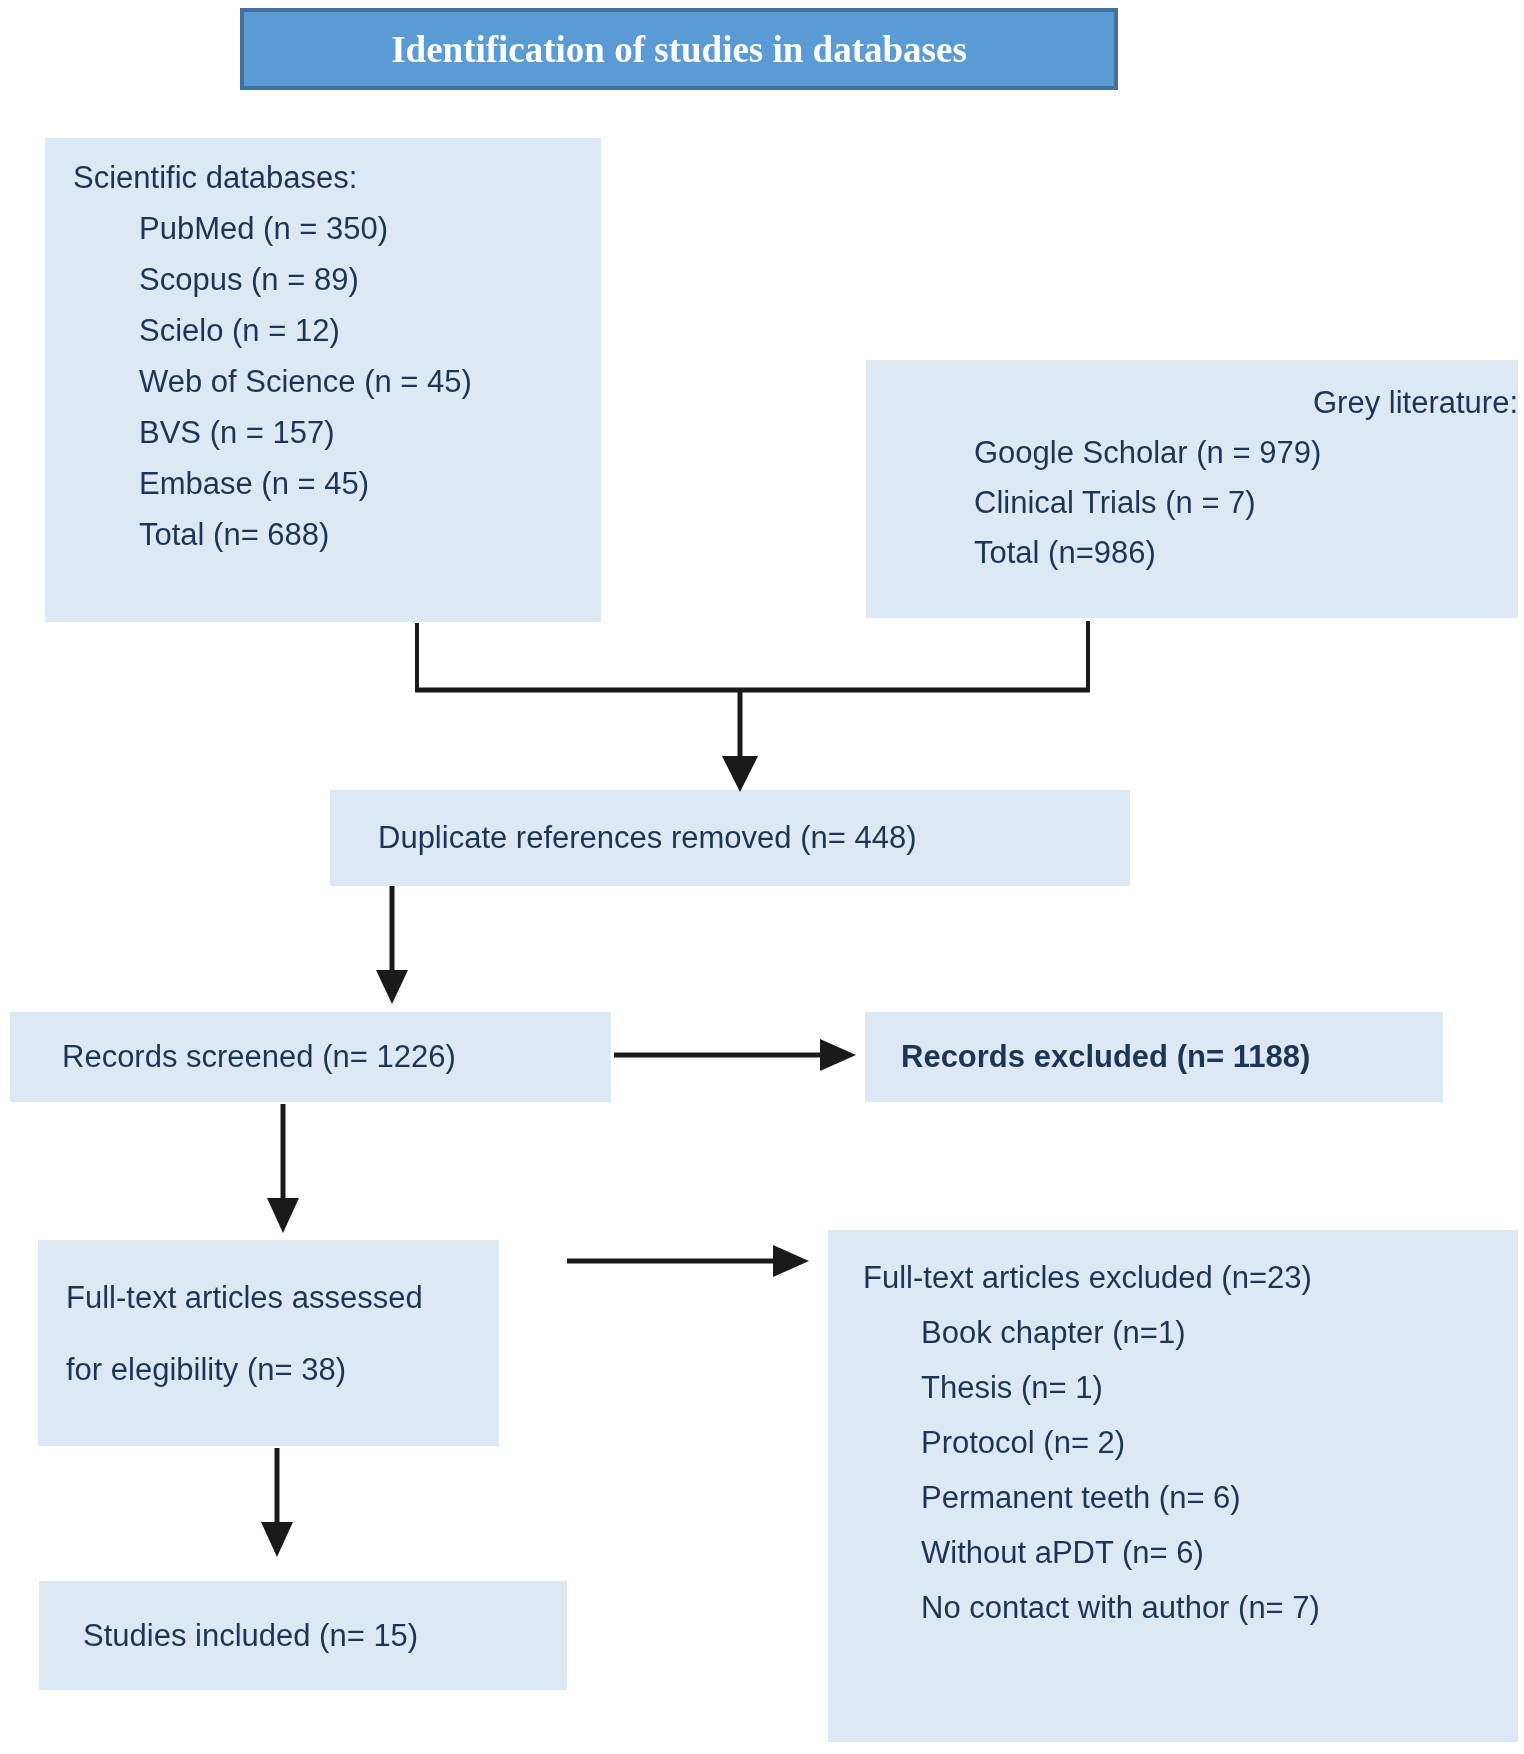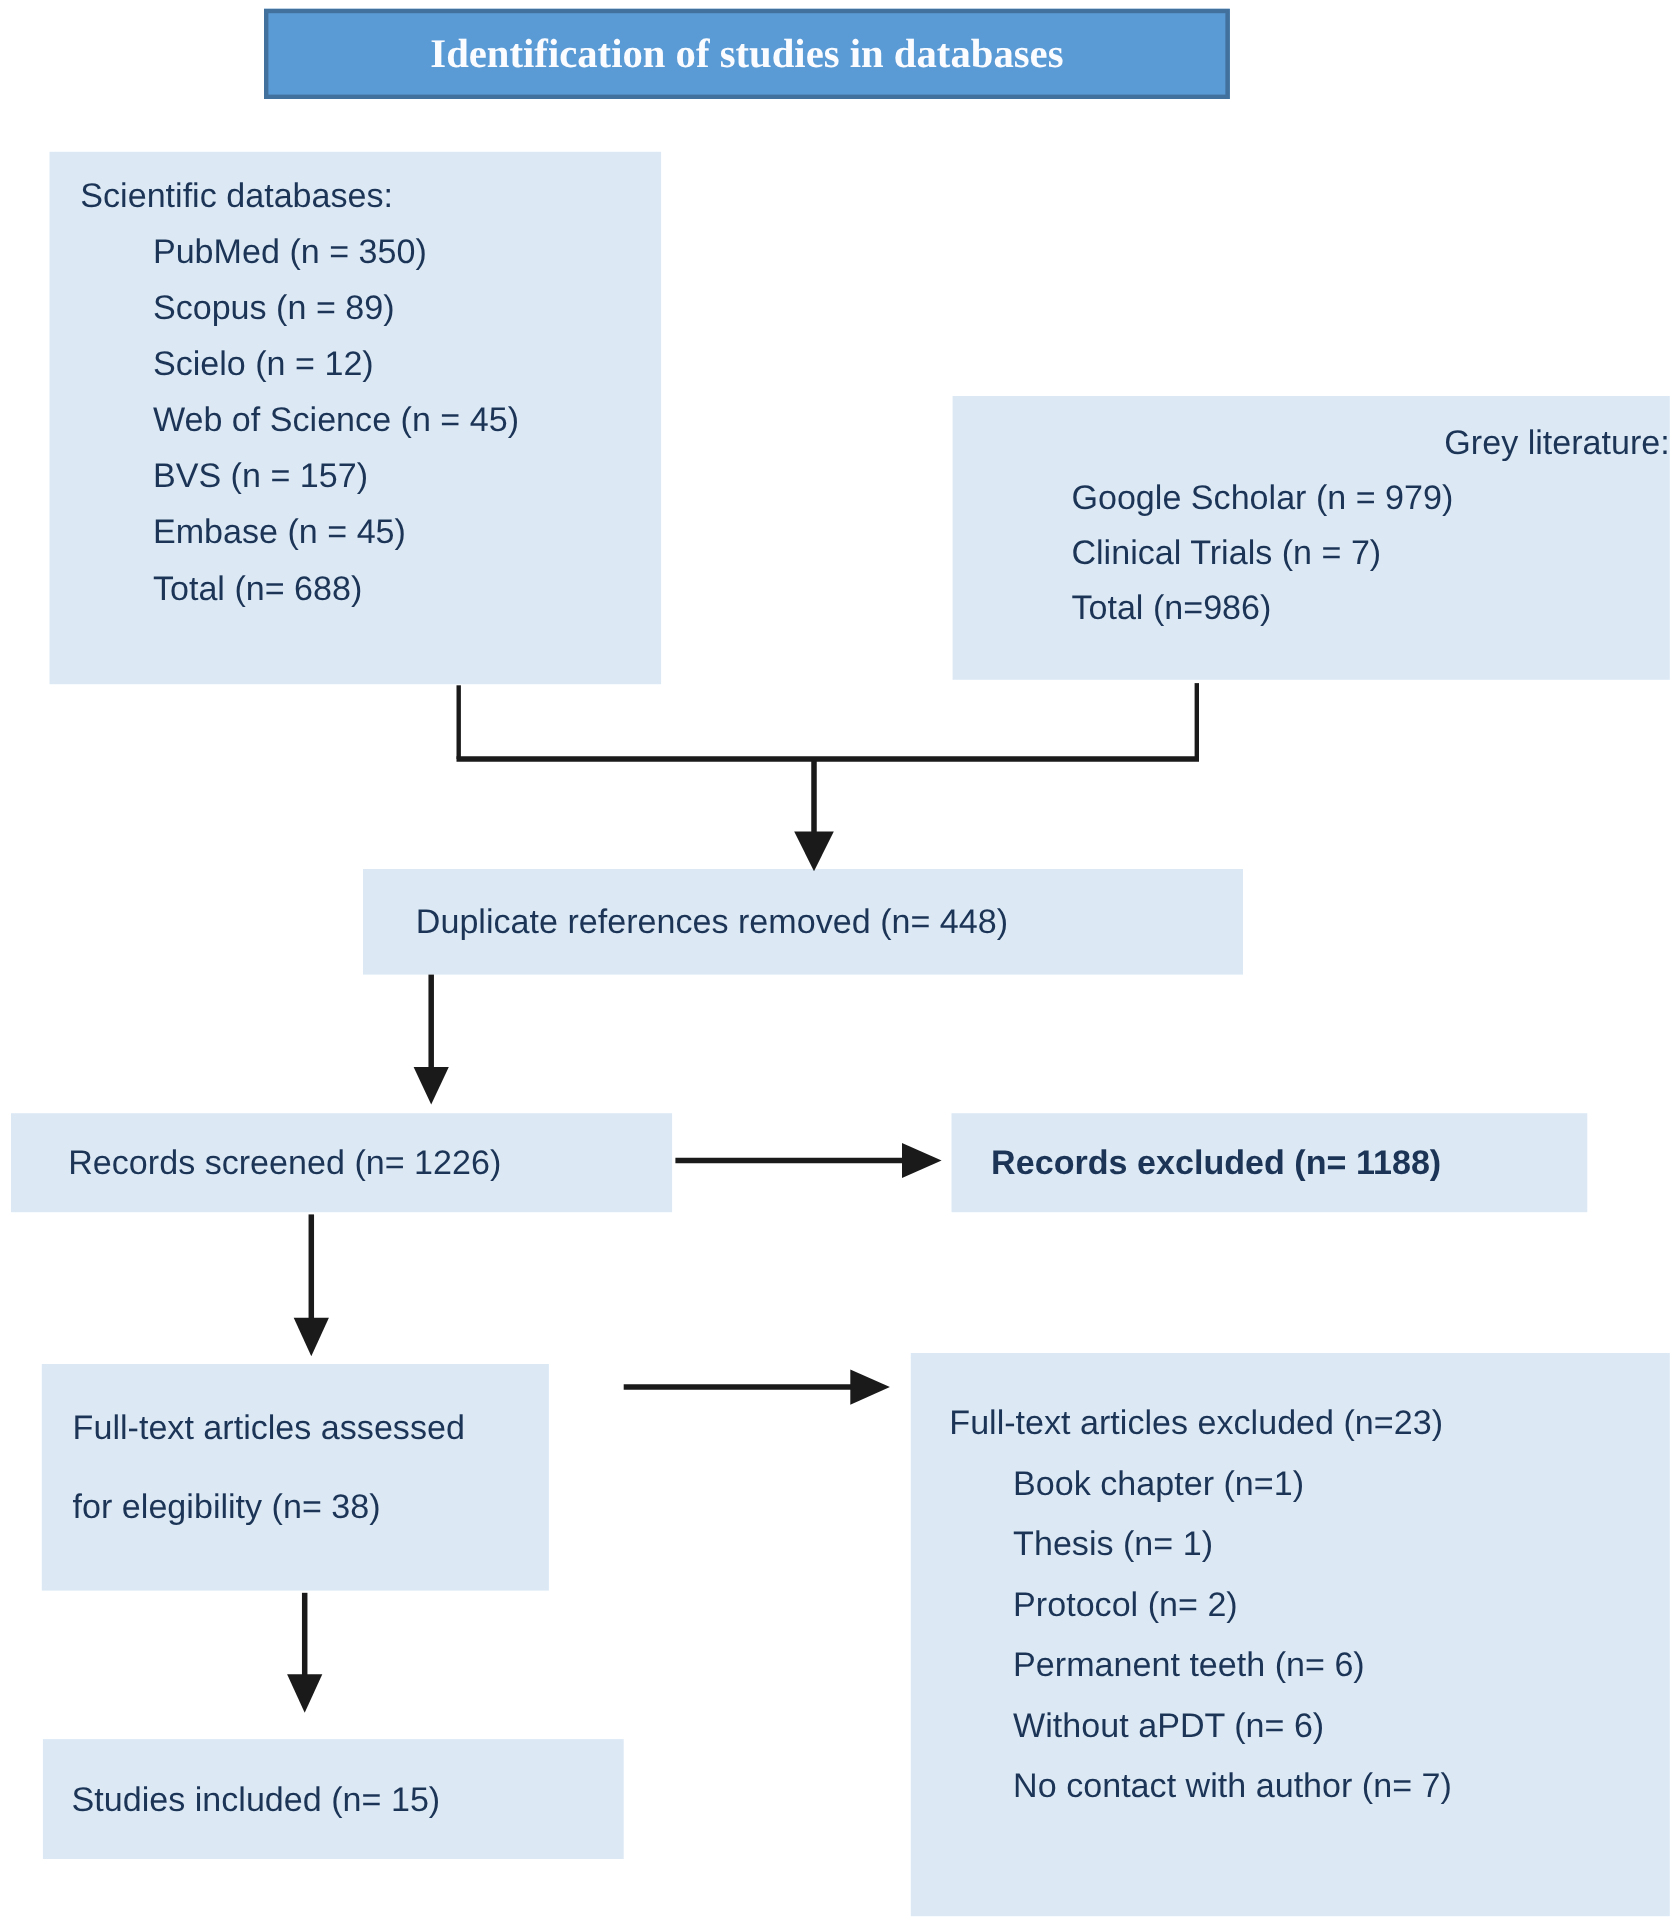--- a/index.html
+++ b/index.html
@@ -43,25 +43,25 @@
   #grey-box .item{margin-left:108px;line-height:50px;}
   
   #dup-box{left:330px;top:790px;width:800px;height:96px;padding-left:48px;box-sizing:border-box;}
   
   #screened-box{left:10px;top:1012px;width:601px;height:90px;padding-left:52px;box-sizing:border-box;}
   
   #rec-excl-box{left:865px;top:1012px;width:578px;height:90px;padding-left:36px;box-sizing:border-box;font-weight:bold;}
   
   #fulltext-box{left:38px;top:1240px;width:461px;height:206px;padding:22px 30px 0 28px;box-sizing:border-box;line-height:72px;}
   
-  #ft-excl-box{left:828px;top:1230px;width:690px;height:512px;padding-top:36px;box-sizing:border-box;}
+  #ft-excl-box{left:828px;top:1230px;width:690px;height:512px;padding-top:20px;box-sizing:border-box;}
   #ft-excl-box .heading{margin-left:35px;line-height:55px;}
   #ft-excl-box .item{margin-left:93px;line-height:55px;}
   
-  #included-box{left:39px;top:1581px;width:528px;height:109px;padding-left:26px;box-sizing:border-box;}
+  #included-box{left:39px;top:1581px;width:528px;height:109px;padding-left:44px;box-sizing:border-box;}
 </style>
 </head>
 <body>
 
 <div id="canvas">
 
   <div class="title-bar">
     <span>Identification of studies in databases</span>
   </div>
 

